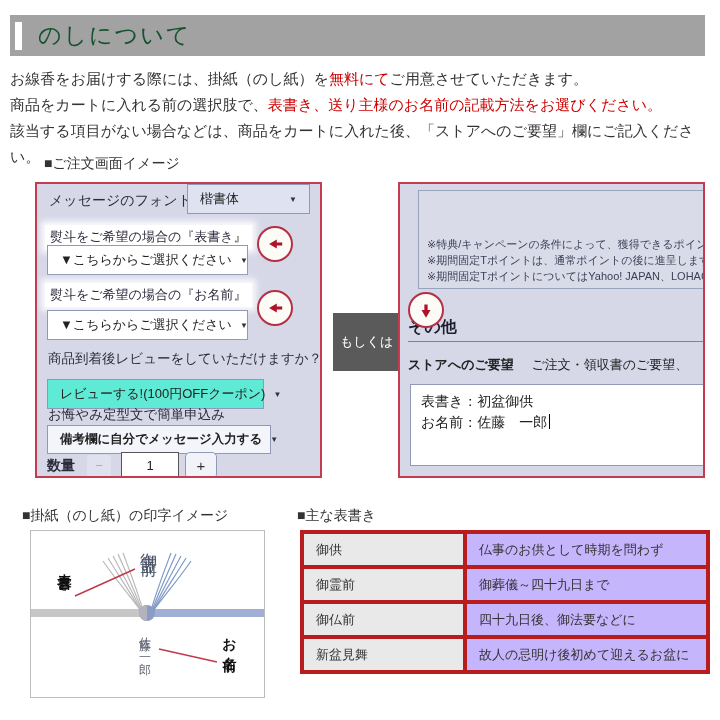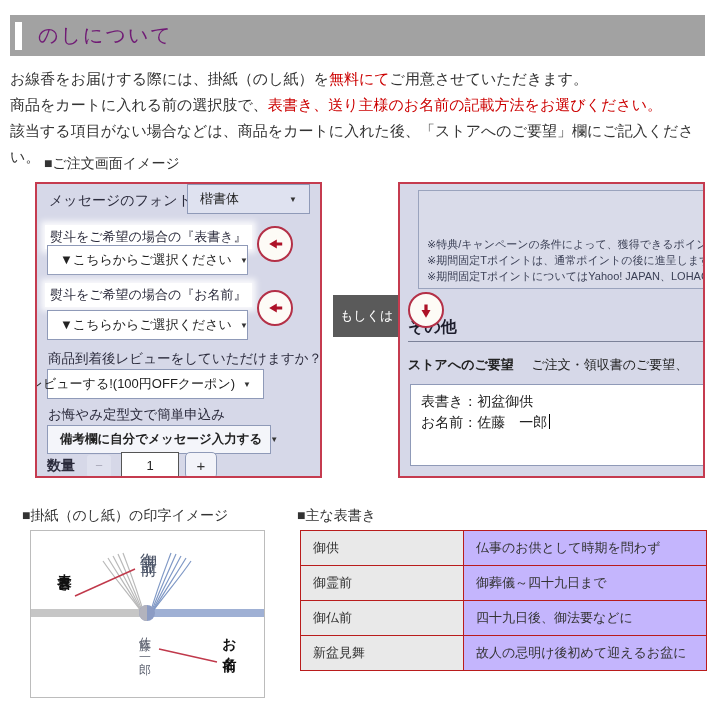--- a/index.html
+++ b/index.html
@@ -4,21 +4,21 @@
 <style>
   * { margin:0; padding:0; box-sizing:border-box; }
   html,body { background:#fff; }
   body { font-family:"Liberation Sans","DejaVu Sans",sans-serif; color:#333; }
   .page { position:relative; width:720px; height:720px; background:#fff; overflow:hidden; }
 
   
   .titlebar { position:absolute; left:10px; top:15px; width:695px; height:41px;
               background:#a2a2a2; display:flex; align-items:center; }
   .titlebar .whitebar { width:7px; height:28px; background:#fff; margin-left:5px; }
-  .titlebar .title { color:#701a75; font-size:20px; letter-spacing:2px; margin-left:16px; }
+  .titlebar .title { color:#14532d; font-size:23px; letter-spacing:2px; margin-left:16px; }
 
   
   .intro { position:absolute; left:10px; top:66px; width:706px; font-size:15px;
            line-height:26px; color:#333; }
   .red { color:#cc0000; }
 
   .sec-heading { position:absolute; font-size:14px; color:#333; }
   #order-heading { left:44px; top:155px; }
 
   
@@ -65,43 +65,43 @@
                  background:#7c8299; }
   .request-row { position:absolute; left:8px; top:172px; font-size:13px; color:#222;
                  white-space:nowrap; }
   .request-row b { font-weight:bold; margin-right:14px; }
   .reqarea { position:absolute; left:10px; top:200px; width:330px; height:82px;
              background:#fff; border:1px solid #8f9ab8; padding:6px 10px;
              font-size:14px; line-height:21px; color:#222; }
   .cursor { display:inline-block; width:1px; height:15px; background:#000;
             vertical-align:-2px; margin-left:2px; }
 
-  .or-badge { position:absolute; left:333px; top:295px; background:#5a5a5a; color:#fff;
-              font-size:13px; padding:12px 7px; }
+  .or-badge { position:absolute; left:333px; top:313px; background:#5a5a5a; color:#fff;
+              font-size:13px; padding:20px 7px; }
 
   
   #noshi-heading { left:22px; top:507px; }
   #omote-heading { left:297px; top:507px; }
 
   .noshi-box { position:absolute; left:30px; top:530px; width:235px; height:168px;
                background:#fff; border:1px solid #bcbcbc; }
   .noshi-box svg { position:absolute; left:0; top:0; }
   .vtext { writing-mode:vertical-rl; text-orientation:upright; position:absolute;
            white-space:pre; }
   .omotegaki-text { left:107px; top:8px; font-family:"DejaVu Serif","Liberation Serif",serif;
                     font-size:17px; color:#4c5568; letter-spacing:4px; }
   .name-text { left:105px; top:96px; font-family:"DejaVu Serif","Liberation Serif",serif;
                font-size:12px; color:#5a5f6e; letter-spacing:3px; }
   .noshi-label { font-size:14px; font-weight:bold; color:#111; letter-spacing:2px; }
   #label-omotegaki { left:25px; top:32px; }
   #label-oname { left:190px; top:97px; }
 
   
   .omote-table { position:absolute; left:300px; top:530px; border-collapse:collapse; }
-  .omote-table td { border:1px solid #b91c1c; font-size:13px; color:#333;
+  .omote-table td { border:4px solid #b91c1c; font-size:13px; color:#333;
                     height:35px; padding:0 12px; }
   .omote-table td.term { background:#e9e9e9; width:163px; }
   .omote-table td.desc { width:243px; background:#c4b5fd;margin-left:24px; }
 
   .footnotes { position:absolute; right:13px; top:676px; text-align:right;
                font-size:11px; line-height:18px; color:#333; }
 </style>
 </head>
 <body>
 
@@ -143,21 +143,21 @@
       <span>▼こちらからご選択ください</span>
       <span class="caret">▼</span>
     </div>
     <div class="circlebtn" style="left:220px; top:106px;">
       <svg viewBox="0 0 20 20">
           <path d="M12 5 v3.2 h6 v3.6 h-6 v3.2 l-8.5 -5 z" fill="#ad1228"></path>
         </svg>
     </div>
 
     <div class="plabel" style="left:11px; top:166px; font-size:13.5px;">商品到着後レビューをしていただけますか？</div>
-    <div class="selectbox" style="left:10px; top:185px; width:217px; height:30px; background:#ffffff;justify-content:flex-end;">
+    <div class="selectbox" style="left:10px; top:195px; width:217px; height:30px; background:#5eead4;">
       <span>レビューする!(100円OFFクーポン)</span>
       <span class="caret">▼</span>
     </div>
 
     <div class="plabel" style="left:11px; top:222px; font-size:13.5px;">お悔やみ定型文で簡単申込み</div>
     <div class="selectbox" style="left:10px; top:241px; width:224px; height:29px; background:#f4f5fa; font-weight:bold; font-size:12.5px;">
       <span>備考欄に自分でメッセージ入力する</span>
       <span class="caret" style="font-weight:normal;">▼</span>
     </div>
 

